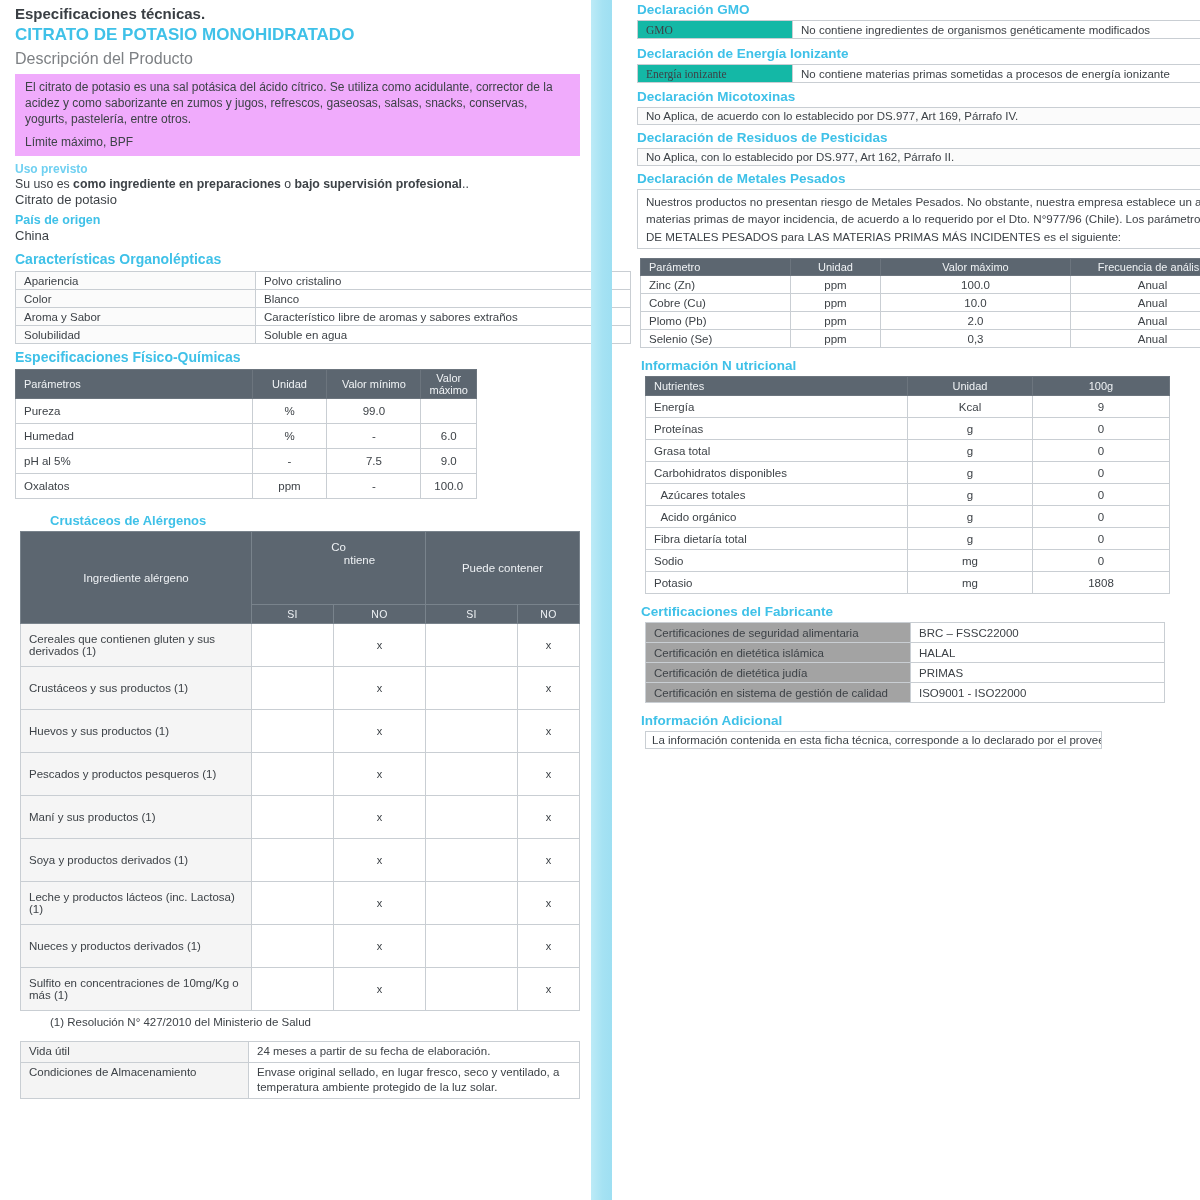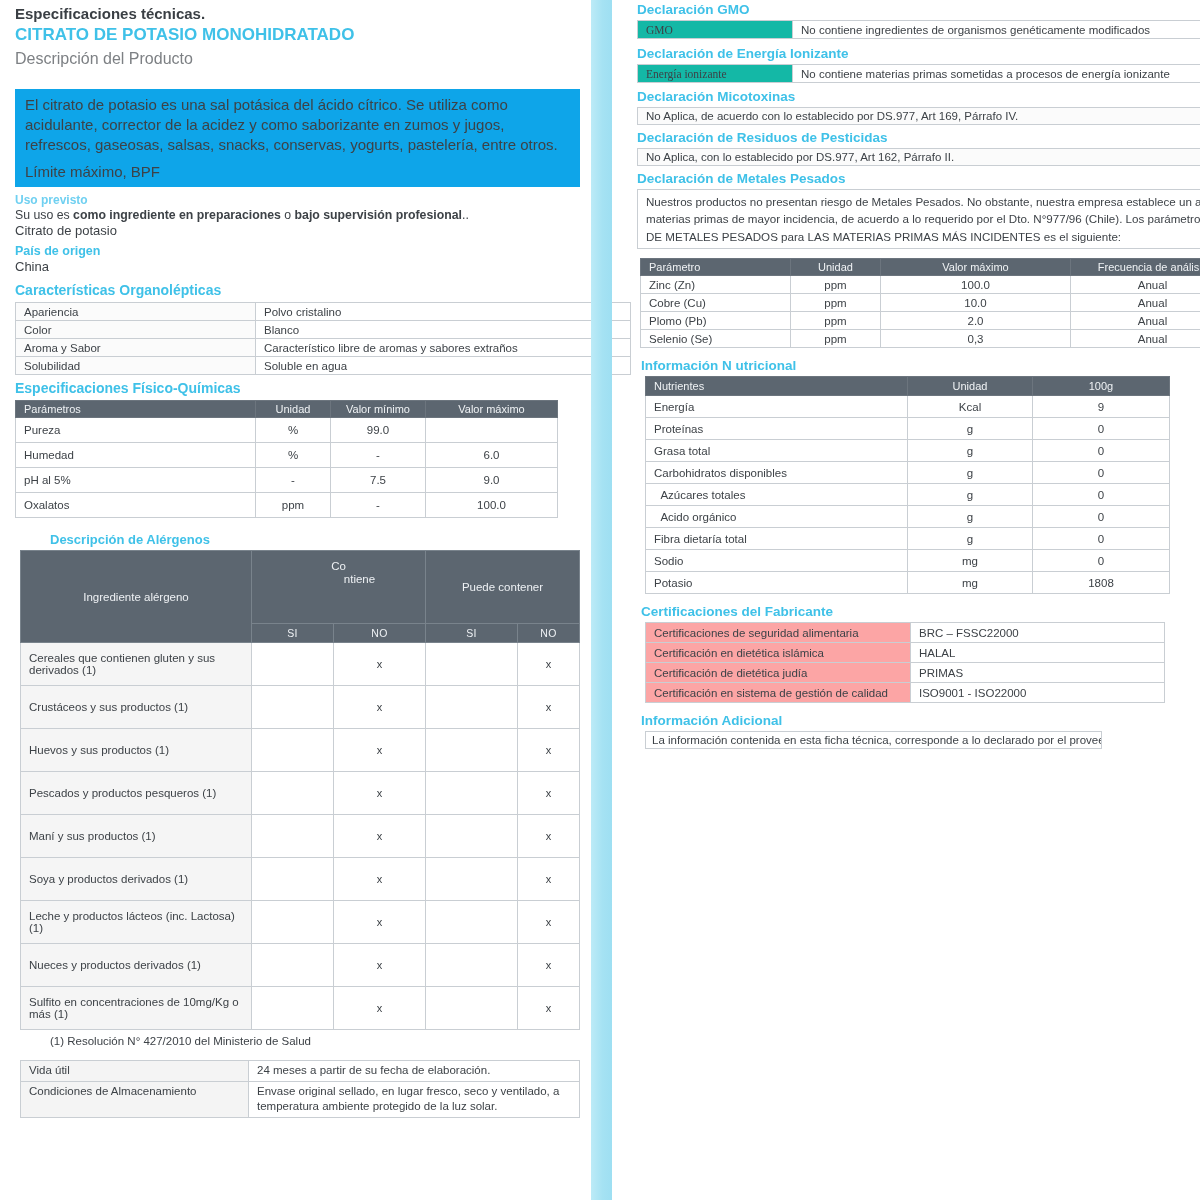--- a/index.html
+++ b/index.html
@@ -17,21 +17,21 @@
 
   
   .doc-title{font-size:15px;font-weight:bold;color:#3a3f44;line-height:1.2;}
   .product-title{font-size:17px;font-weight:bold;color:#3fc1e8;margin-top:2px;line-height:1.2;}
   .sub-gray{font-size:16px;font-weight:normal;color:#7d8084;margin-top:5px;}
   .h-uso{font-size:12px;font-weight:bold;color:#6fd0f1;margin-top:6px;}
   .h-cyan-sm{font-size:12.5px;font-weight:bold;color:#3fc1e8;margin-top:6px;}
   .h-cyan-md{font-size:14px;font-weight:bold;color:#3fc1e8;margin-top:8px;margin-bottom:4px;}
   .h-right{font-size:13.5px;font-weight:bold;color:#3fc1e8;margin:4px 0 3px 0;}
 
-  .desc-box{background:#0ea5e9;margin-top:21px;padding:6px 10px 5px 10px;font-size:15px;line-height:1.33;}
+  .desc-box{background:#f0abfc;margin-top:6px;padding:6px 10px 5px 10px;font-size:12px;line-height:1.33;}
   .desc-box .limit{margin-top:7px;}
   .use-line{font-size:12.3px;margin-top:1px;}
   .plain-line{font-size:13px;margin-top:1px;}
 
   
   table{border-collapse:collapse;}
   .tbl{font-size:11.5px;color:#3d4247;}
   .tbl td{border:1px solid #c9ced3;padding:1px 8px;}
 
   .org td{height:15px;}
@@ -69,21 +69,21 @@
   .met-box{border:1px solid #c9ced3;width:568px;padding:3px 8px;font-size:11.6px;}
   .met-box div{white-space:nowrap;overflow:hidden;line-height:1.5;}
   .met td{height:15px;text-align:center;}
   .met td:first-child{text-align:left;}
   .indent8{margin-left:8px;}
   .indent4{margin-left:4px;}
   .nut th{padding:3px 8px;}
   .nut td{height:19px;text-align:center;}
   .nut td:first-child{text-align:left;}
   .cert td{height:17px;}
-  .cert td:first-child{background:#fca5a5;}
+  .cert td:first-child{background:#a3a3a3;}
   .info-box{border:1px solid #c9ced3;width:443px;font-size:11.5px;padding:2px 6px;white-space:nowrap;overflow:hidden;}
 </style>
 </head>
 <body>
 
 <div class="col-left">
   <div class="doc-title">Especificaciones técnicas.</div>
   <div class="product-title">CITRATO DE POTASIO MONOHIDRATADO</div>
   <div class="sub-gray">Descripción del Producto</div>
 
@@ -120,21 +120,21 @@
           <td>Característico libre de aromas y sabores extraños</td>
         </tr>
         <tr>
           <td>Solubilidad</td>
           <td>Soluble en agua</td>
         </tr>
       </tbody>
   </table>
 
   <div class="h-cyan-md" style="margin-top:5px">Especificaciones Físico-Químicas</div>
-  <table class="tbl phys dark-head" style="width:543px">
+  <table class="tbl phys dark-head" style="width:462px">
     <colgroup>
         <col style="width:240px">
         <col style="width:75px">
         <col style="width:95px">
         <col>
       </colgroup>
     <thead>
       <tr>
         <th>Parámetros</th>
         <th>Unidad</th>
@@ -163,21 +163,21 @@
         </tr>
         <tr>
           <td>Oxalatos</td>
           <td>ppm</td>
           <td>-</td>
           <td>100.0</td>
         </tr>
       </tbody>
   </table>
 
-  <div class="h-cyan-sm h-indent" style="font-size:13px;margin-top:14px">Descripción de Alérgenos</div>
+  <div class="h-cyan-sm h-indent" style="font-size:13px;margin-top:14px">Crustáceos de Alérgenos</div>
   <div class="alg-wrap">
     <table class="tbl alg" style="width:560px;margin-top:3px">
       <colgroup>
           <col style="width:231px">
           <col style="width:82px">
           <col style="width:92px">
           <col style="width:92px">
           <col>
         </colgroup>
       <thead>

